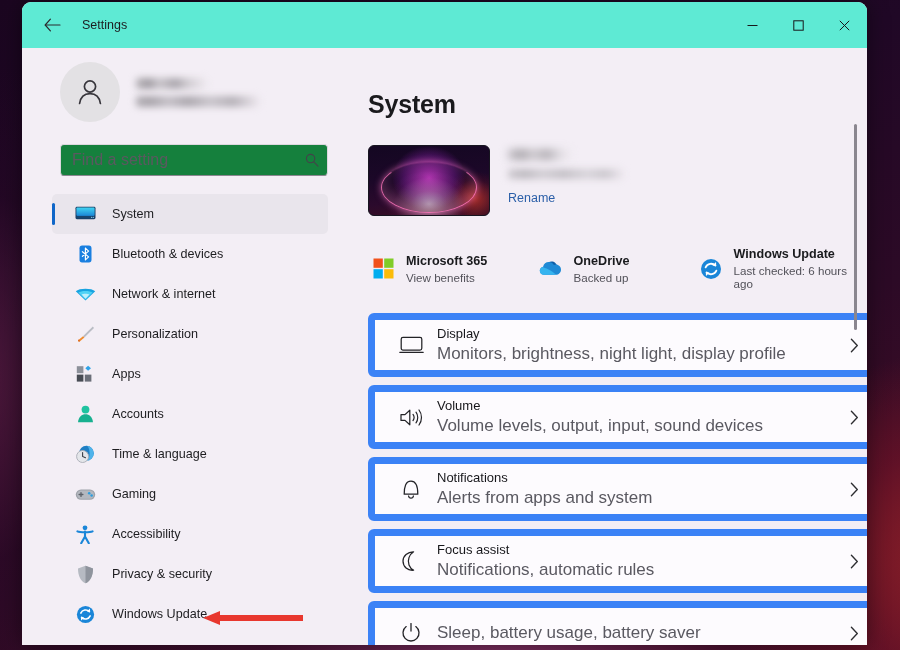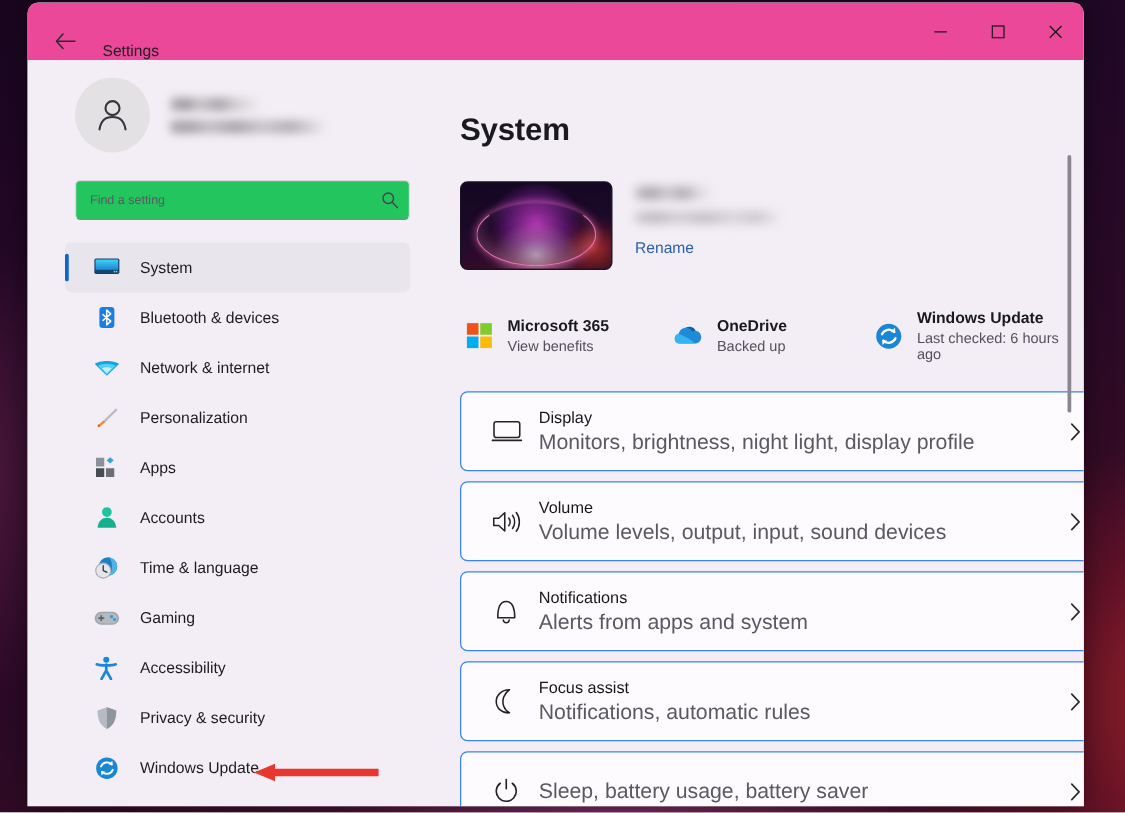--- a/index.html
+++ b/index.html
@@ -30,22 +30,22 @@
     border-radius: 9px 9px 0 0;
     overflow: hidden;
     box-shadow: 0 0 22px rgba(0,0,0,0.45);
   }
 
   
   #titlebar {
     position: relative;
     height: 46px;
     display: flex;
-    align-items: flex-end;
-    background: #ec4899;
+    align-items: center;
+    background: #5eead4;
   }
   .back-btn {
     width: 32px; height: 30px;
     margin-left: 14px;
     display: flex; align-items: center; justify-content: center;
     border-radius: 4px;
     cursor: pointer;
     color: #2b2b2f;
   }
   #app-title {
@@ -110,23 +110,23 @@
   #search-wrap {
     margin: 22px 0 0 38px;
     width: 268px; height: 32px;
     position: relative;
   }
   #search-input {
     width: 100%; height: 100%;
     border: 1px solid #dcd7de;
     border-bottom-color: #8b8790;
     border-radius: 4px;
-    background: #22c55e;
+    background: #15803d;
     font-family: "Liberation Sans", sans-serif;
-    font-size: 10px;
+    font-size: 16px;
     color: #1d1d20;
     padding: 0 32px 0 11px;
   }
   #search-input::placeholder { color: #5b5860; }
   .search-glyph {
     position: absolute; right: 9px; top: 0; height: 32px;
     display: flex; align-items: center;
     color: #44424a; pointer-events: none;
   }
 
@@ -246,21 +246,21 @@
   .st-title { font-size: 12.6px; font-weight: bold; color: #191a1d; }
   .st-sub { font-size: 11.6px; color: #525159; margin-top: 3px; }
   #cell-m365 { width: 158px; }
   #cell-onedrive { width: 150px; }
 
   
   #cards { margin-top: 20px; width: 510px; }
   .card {
     height: 64px;
     background: #fdfbfe;
-    border: 1px solid #3b82f6;
+    border: 7px solid #3b82f6;
     border-radius: 6px;
     margin-bottom: 8px;
     display: flex; align-items: center;
     cursor: pointer;
   }
   .card-ico {
     width: 40px; flex: 0 0 40px;
     margin-left: 16px;
     display: flex; align-items: center; justify-content: center;
     color: #232327;

